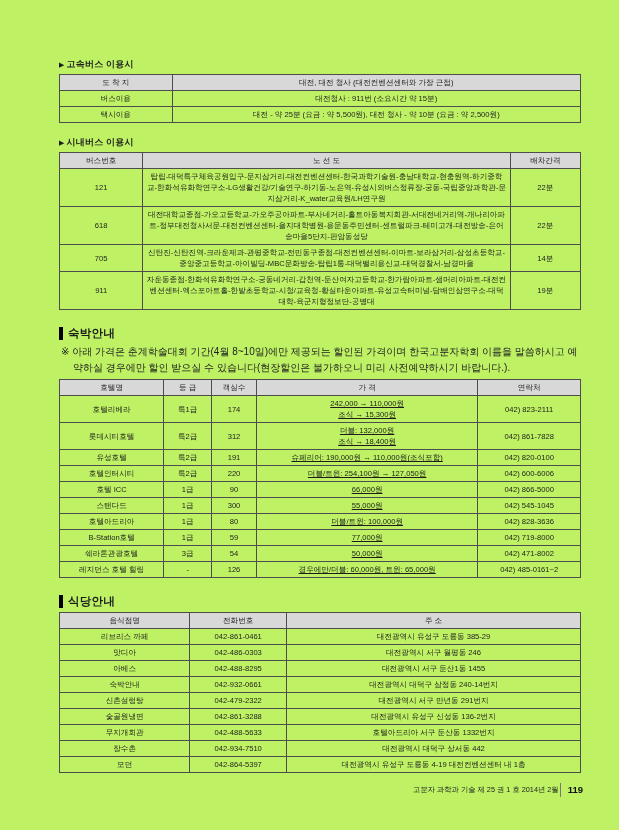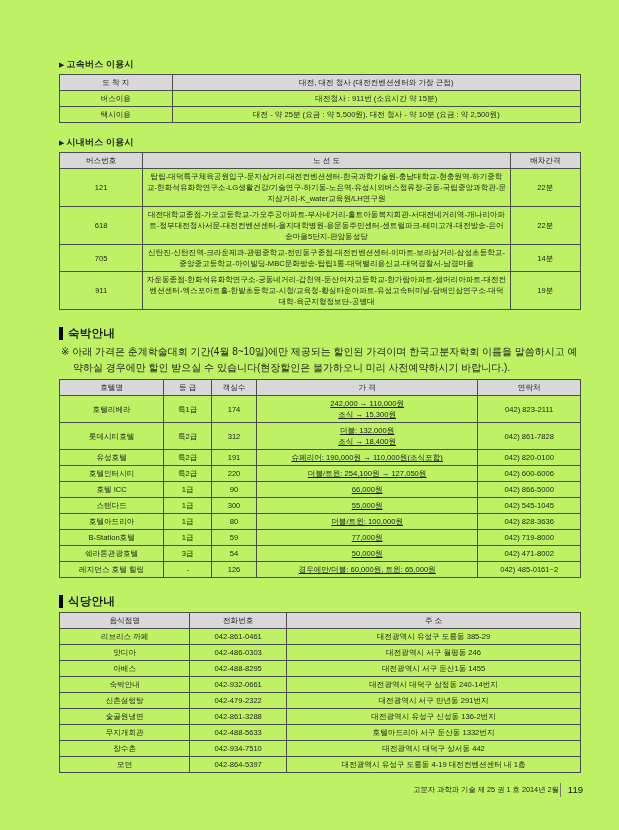--- a/index.html
+++ b/index.html
@@ -45,21 +45,21 @@
   .pre{white-space:pre-line;text-decoration:underline;}
   .sec{margin-bottom:13px;}
   .sec-gap{margin-top:17px;}
   
   .footer{
     position:absolute;top:783px;right:36px;
     display:flex;align-items:center;gap:1px;
   }
   .footer .journal{font-size:7.3px;color:#222;}
   .footer .pageno{
-    font-size:9.5px;font-weight:normal;color:#111;
+    font-size:9.5px;font-weight:bold;color:#111;
     border-left:1px solid #777;padding-left:7px;line-height:1.5;
   }
 </style>
 </head>
 <body>
 
 <div class="page">
 
   <section class="sec">
     <div class="arrow-heading">

